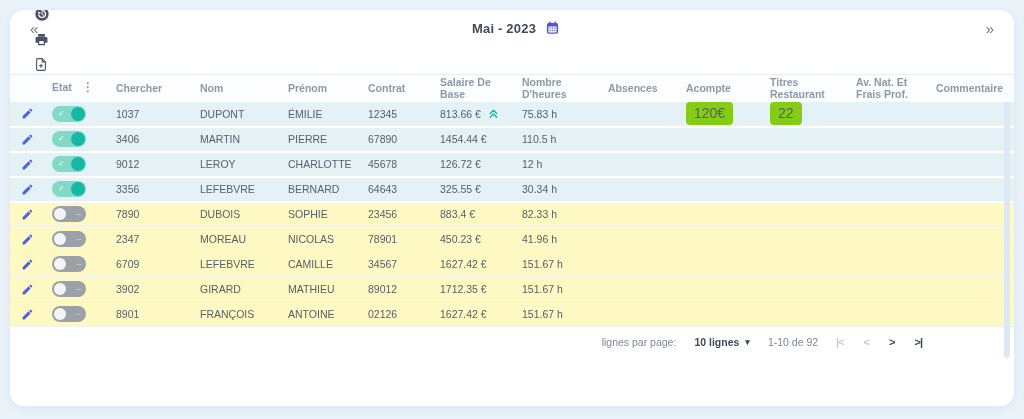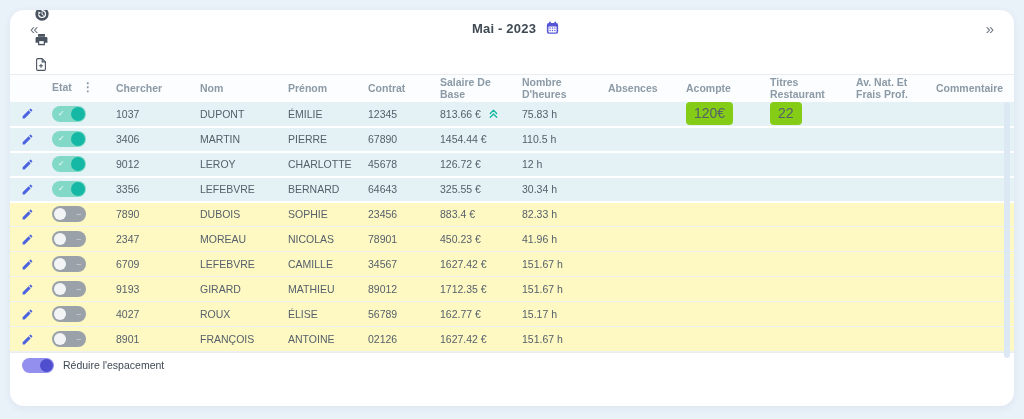--- a/index.html
+++ b/index.html
@@ -444,57 +444,31 @@
   </tr>
         <tr class="row-inactive">
     <td class="c-edit">
       <span class="icon-btn">
         <svg viewBox="0 0 24 24" width="13" height="13" fill="#4c63e0">
                 <path d="M3 17.25V21h3.75L17.8 9.94l-3.75-3.75L3 17.25zM20.7 7.04c.39-.39.39-1.02 0-1.41l-2.34-2.34a.996.996 0 0 0-1.41 0l-1.83 1.83 3.75 3.75 1.83-1.83z"></path>
               </svg>
       </span>
     </td>
     <td><span class="toggle off"></span></td>
-    <td>9193</td>
+    <td>3902</td>
     <td>GIRARD</td>
     <td>MATHIEU</td>
     <td>89012</td>
     <td>
       <span class="sal-cell">
         <span>1712.35 €</span>
 
       </span>
     </td>
     <td>151.67 h</td>
-    <td></td>
-    <td></td>
-    <td></td>
-    <td></td>
-    <td></td>
-  </tr>
-        <tr class="row-inactive">
-    <td class="c-edit">
-      <span class="icon-btn">
-        <svg viewBox="0 0 24 24" width="13" height="13" fill="#4c63e0">
-                <path d="M3 17.25V21h3.75L17.8 9.94l-3.75-3.75L3 17.25zM20.7 7.04c.39-.39.39-1.02 0-1.41l-2.34-2.34a.996.996 0 0 0-1.41 0l-1.83 1.83 3.75 3.75 1.83-1.83z"></path>
-              </svg>
-      </span>
-    </td>
-    <td><span class="toggle off"></span></td>
-    <td>4027</td>
-    <td>ROUX</td>
-    <td>ÉLISE</td>
-    <td>56789</td>
-    <td>
-      <span class="sal-cell">
-        <span>162.77 €</span>
-
-      </span>
-    </td>
-    <td>15.17 h</td>
     <td></td>
     <td></td>
     <td></td>
     <td></td>
     <td></td>
   </tr>
         <tr class="row-inactive">
     <td class="c-edit">
       <span class="icon-btn">
         <svg viewBox="0 0 24 24" width="13" height="13" fill="#4c63e0">
@@ -516,20 +490,30 @@
     <td>151.67 h</td>
     <td></td>
     <td></td>
     <td></td>
     <td></td>
     <td></td>
   </tr>
       </tbody>
   </table>
 
-
-  <div class="footer">
-    <span class="toggle purple"></span>
-    <span class="footer-label">Réduire l'espacement</span>
+  <div class="pagination">
+    <span>lignes par page:</span>
+    <span class="pp-select">
+      <span>10 lignes</span>
+      <span class="pp-caret">▾</span>
+    </span>
+    <span>1-10 de 92</span>
+    <span class="pg-group">
+      <span class="pg-btn disabled">|&lt;</span>
+      <span class="pg-btn disabled">&lt;</span>
+      <span class="pg-btn enabled">&gt;</span>
+      <span class="pg-btn enabled">&gt;|</span>
+    </span>
   </div>
+
 
   <div class="v-scrollbar"></div>
 </div>
 
 </body></html>

